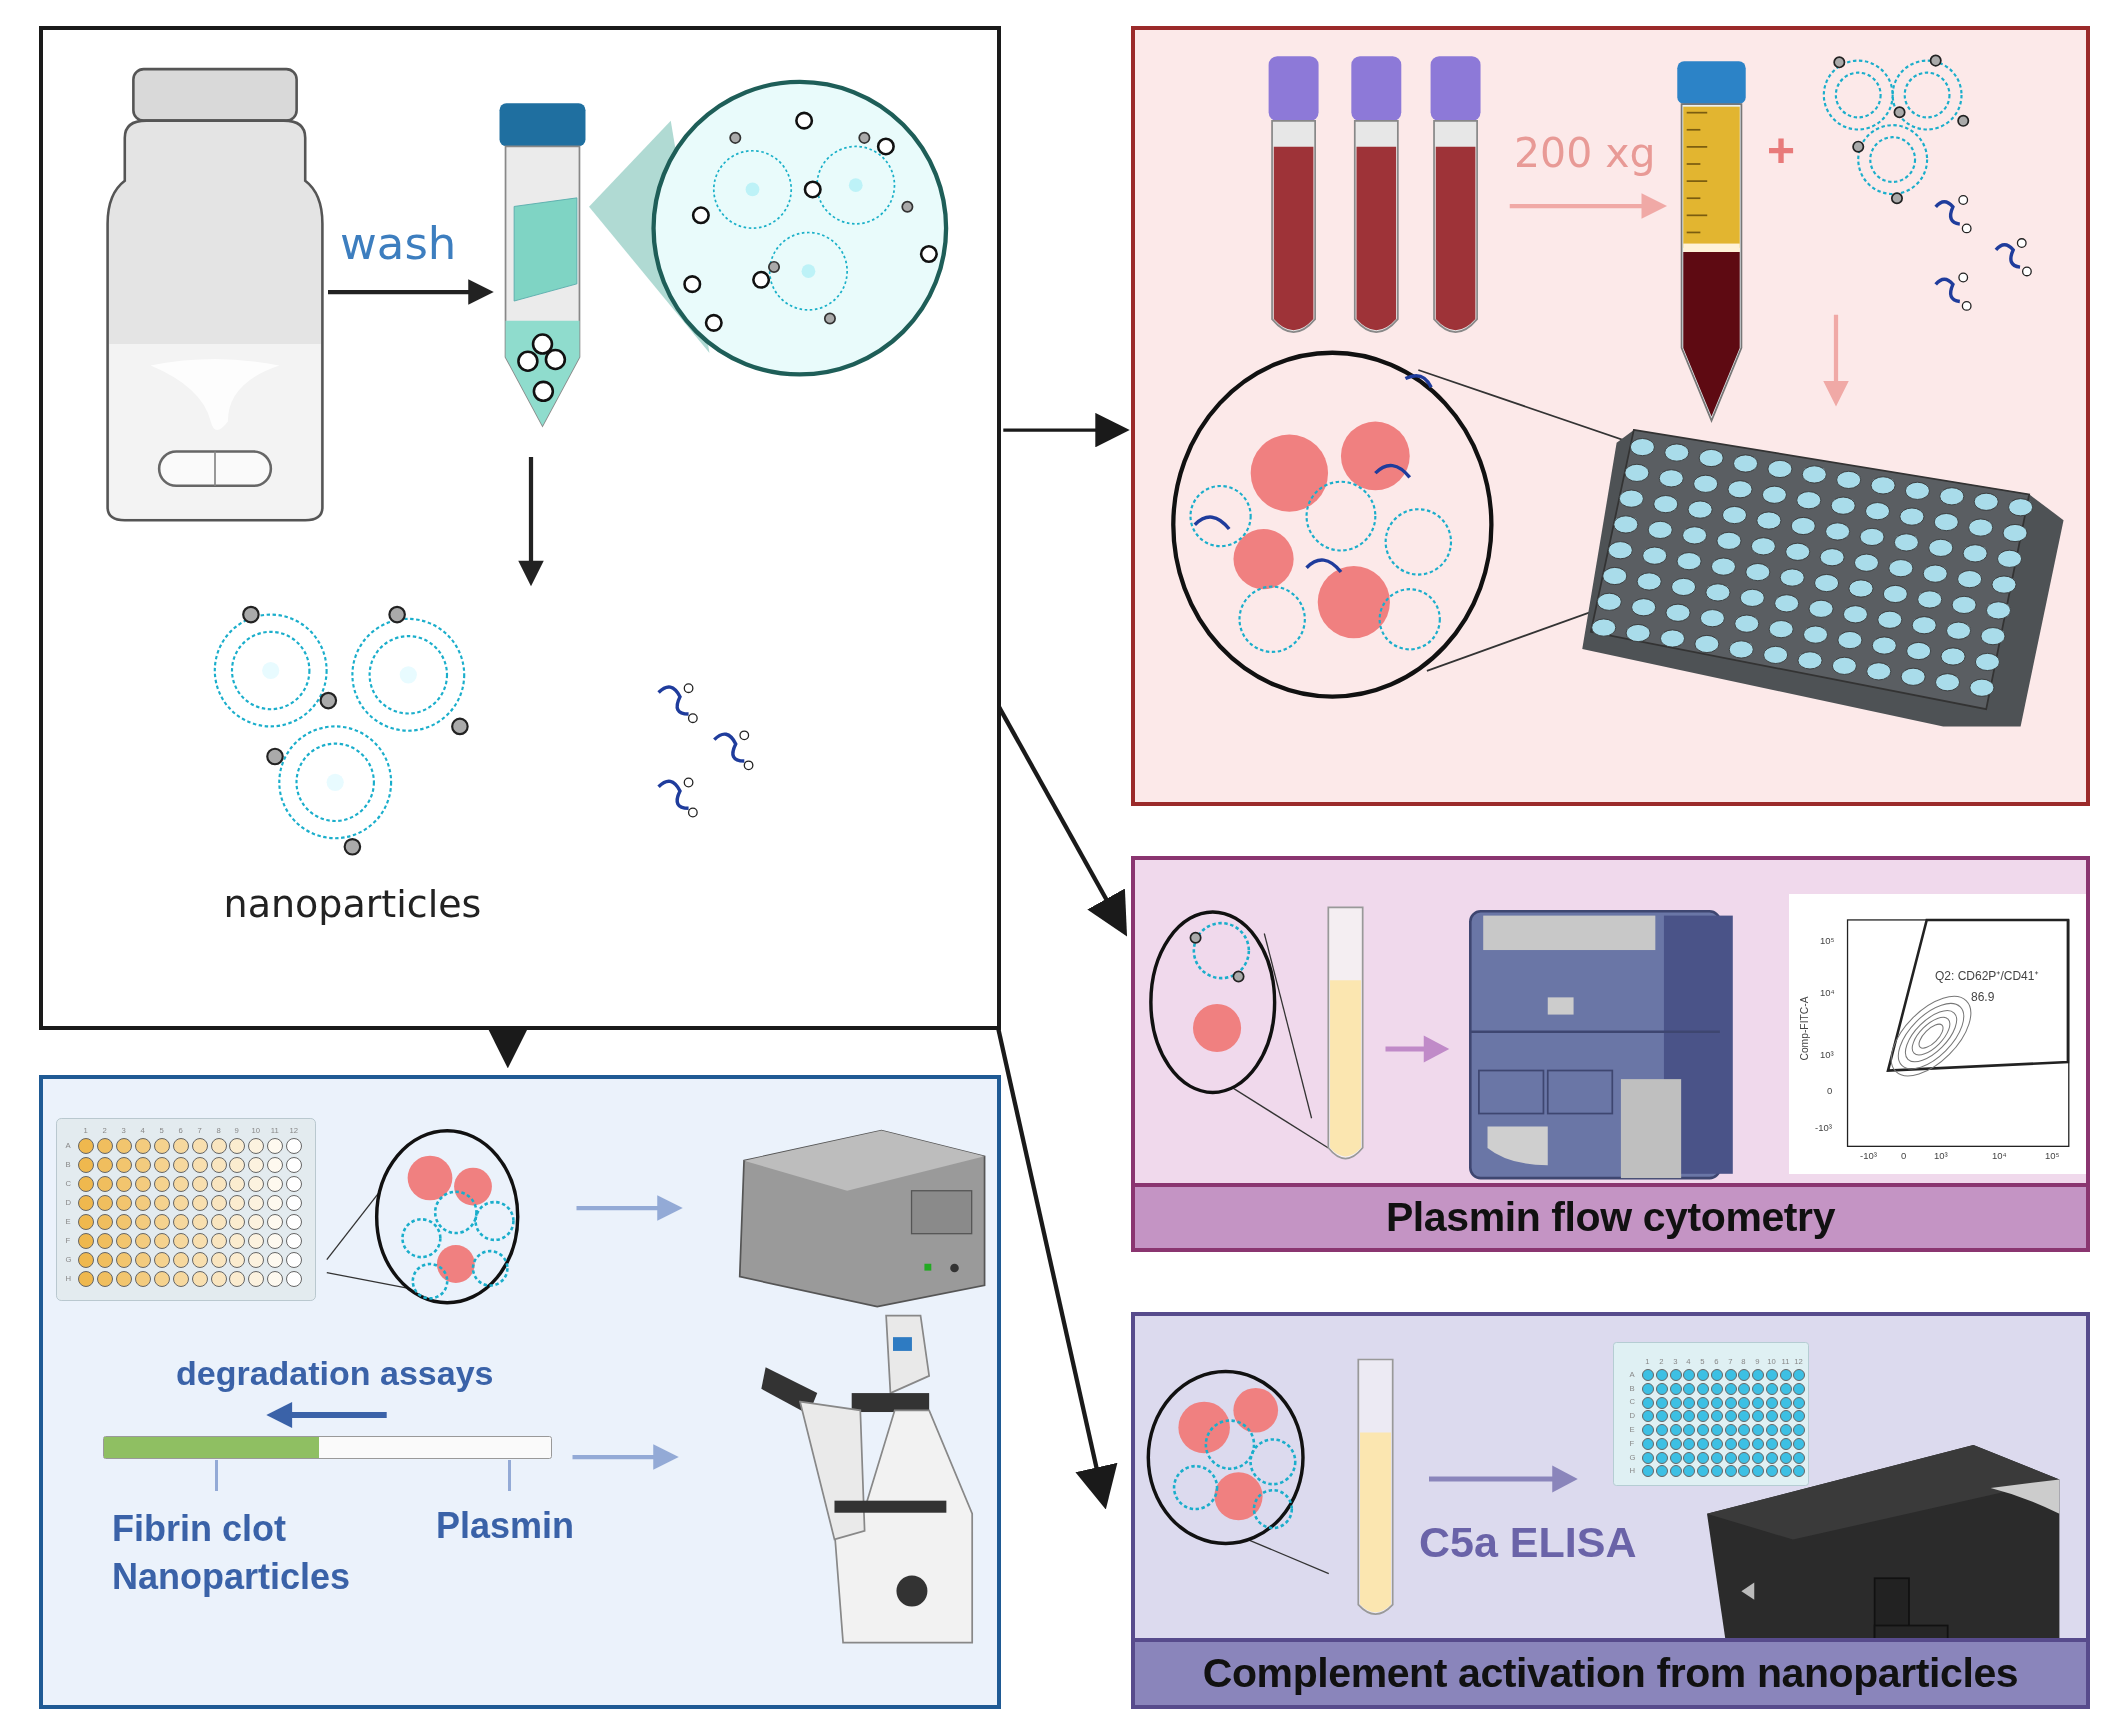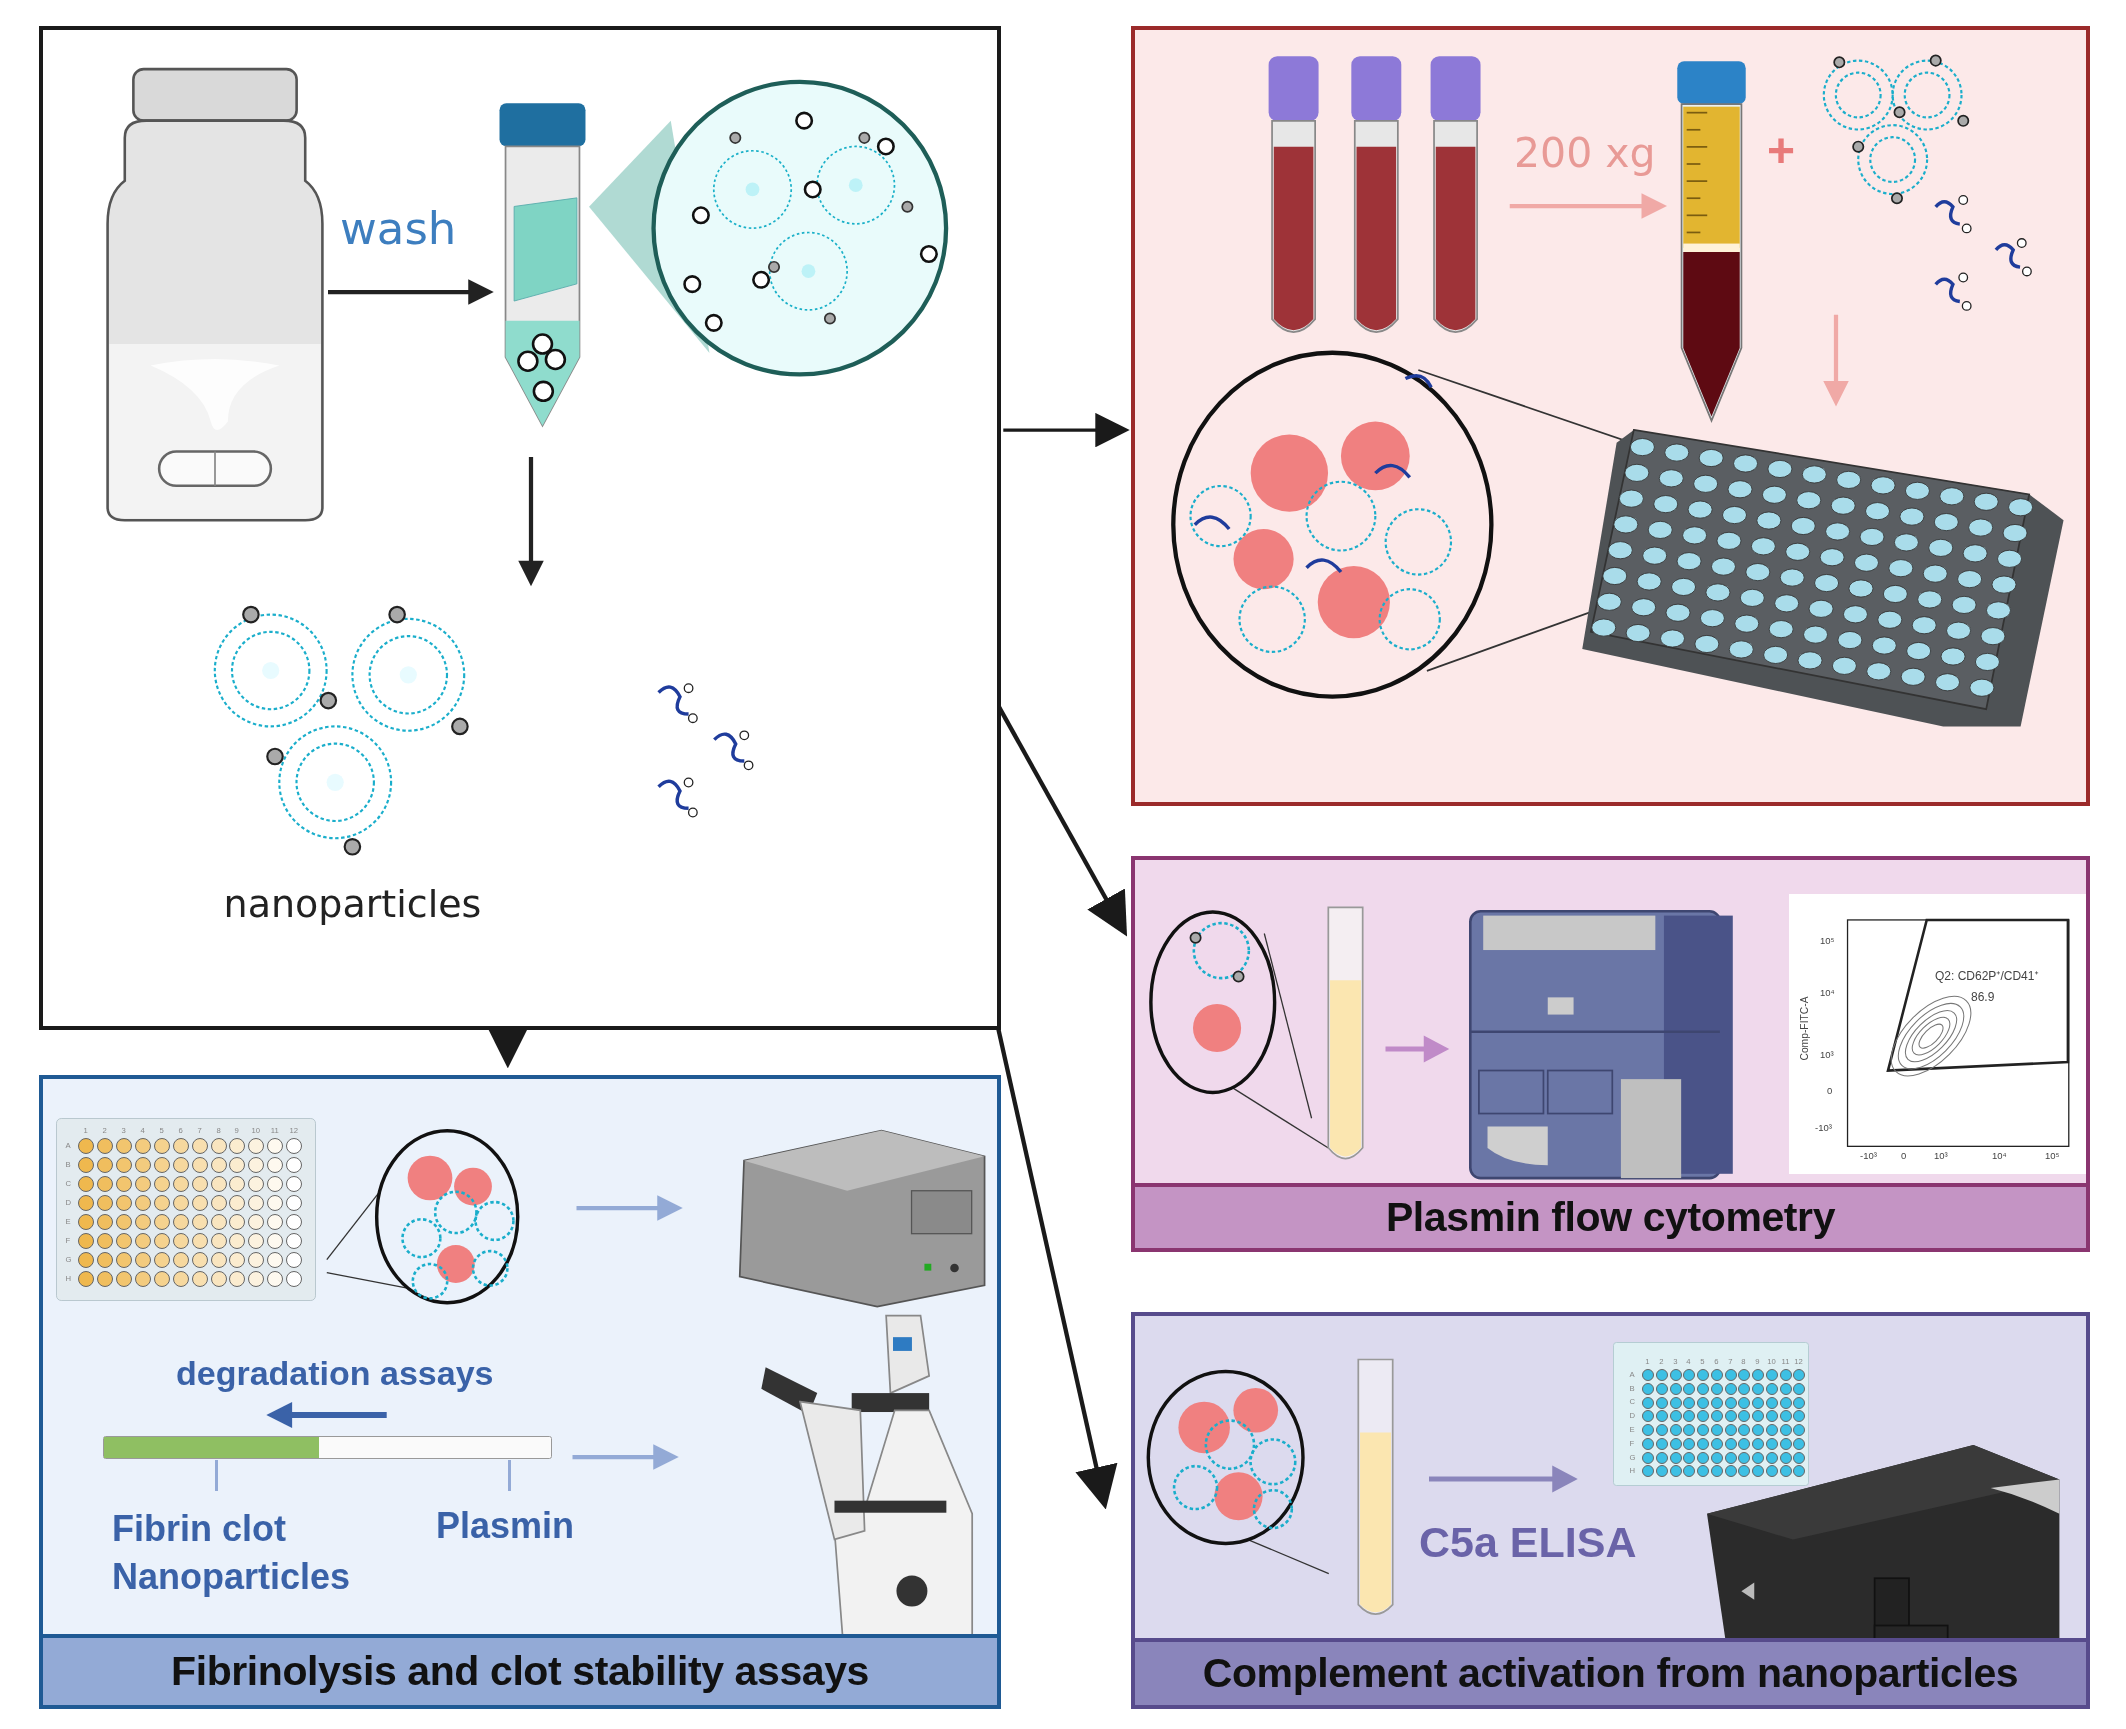--- a/index.html
+++ b/index.html
@@ -31,21 +31,21 @@
 
   <svg style="left:56px;top:30px;width:232px;height:465px;" viewBox="0 0 270 540">
     <rect x="40" y="10" width="190" height="60" rx="12" fill="#d9d9d9" stroke="#555" stroke-width="3"></rect>
     <path d="M30,90 Q30,70 55,70 L215,70 Q240,70 240,90 L240,140 Q260,155 260,190 L260,520 Q260,535 240,535 L30,535 Q10,535 10,520 L10,190 Q10,155 30,140 Z" fill="#e4e4e4" stroke="#555" stroke-width="3"></path>
     <path d="M12,330 L258,330 L258,520 Q258,533 240,533 L30,533 Q12,533 12,520 Z" fill="#f3f3f3"></path>
     <rect x="70" y="455" width="130" height="40" rx="20" fill="#fafafa" stroke="#666" stroke-width="3"></rect>
     <line x1="135" y1="455" x2="135" y2="495" stroke="#888" stroke-width="2"></line>
     <path d="M60,355 Q135,340 210,355 Q150,375 150,420 Q135,440 130,420 Q120,380 60,355 Z" fill="#ffffff" opacity="0.8"></path>
   </svg>
 
-  <div class="abs label-blue" style="left:297px;top:172px;font-size:45px;">wash</div>
+  <div class="abs label-blue" style="left:297px;top:187px;font-size:45px;">wash</div>
   <svg style="left:284px;top:245px;width:172px;height:34px;" viewBox="0 0 200 40" width="172" height="34">
     <line x1="0" y1="20" x2="170" y2="20" stroke="#222" stroke-width="5"></line>
     <path d="M165,5 L195,20 L165,35 z" fill="#222"></path>
   </svg>
 
   <svg style="left:452px;top:69px;width:95px;height:331px;" viewBox="0 0 110 385">
     <rect x="5" y="5" width="100" height="50" rx="8" fill="#1f6fa0"></rect>
     <path d="M12,55 L98,55 L98,300 L55,380 L12,300 Z" fill="#ebebeb" stroke="#888" stroke-width="2"></path>
     <path d="M22,125 L95,115 L95,215 L22,235 Z" fill="#7fd4c4" stroke="#5aa" stroke-width="1"></path>
     <path d="M12,258 L98,258 L98,300 L55,380 L12,300 Z" fill="#8fdccd"></path>
@@ -747,15 +747,14 @@
     <path d="M200,10 L240,10 L250,80 L205,100 Z" fill="#e9e9e9" stroke="#888" stroke-width="2"></path>
     <rect x="208" y="35" width="22" height="16" fill="#2e7bc2"></rect>
     <rect x="160" y="100" width="90" height="22" fill="#333"></rect>
     <path d="M210,120 L250,120 L300,240 L300,390 L150,390 L140,260 L175,235 Z" fill="#f2f2f2" stroke="#888" stroke-width="2"></path>
     <path d="M60,70 L120,100 L110,125 L55,95 Z" fill="#333"></path>
     <path d="M100,110 L170,120 L175,260 L140,270 Z" fill="#eaeaea" stroke="#888" stroke-width="2"></path>
     <rect x="140" y="225" width="130" height="14" fill="#333"></rect>
     <circle cx="230" cy="330" r="18" fill="#333"></circle>
   </svg>
 
-  <div class="title-bar" style="height:71px;background:#93aad6;border-top:4.3px solid #1f5a94;font-size:41px;">Fibrinolysis and clot stability assays</div>
 </div>
 
 
 </body></html>

